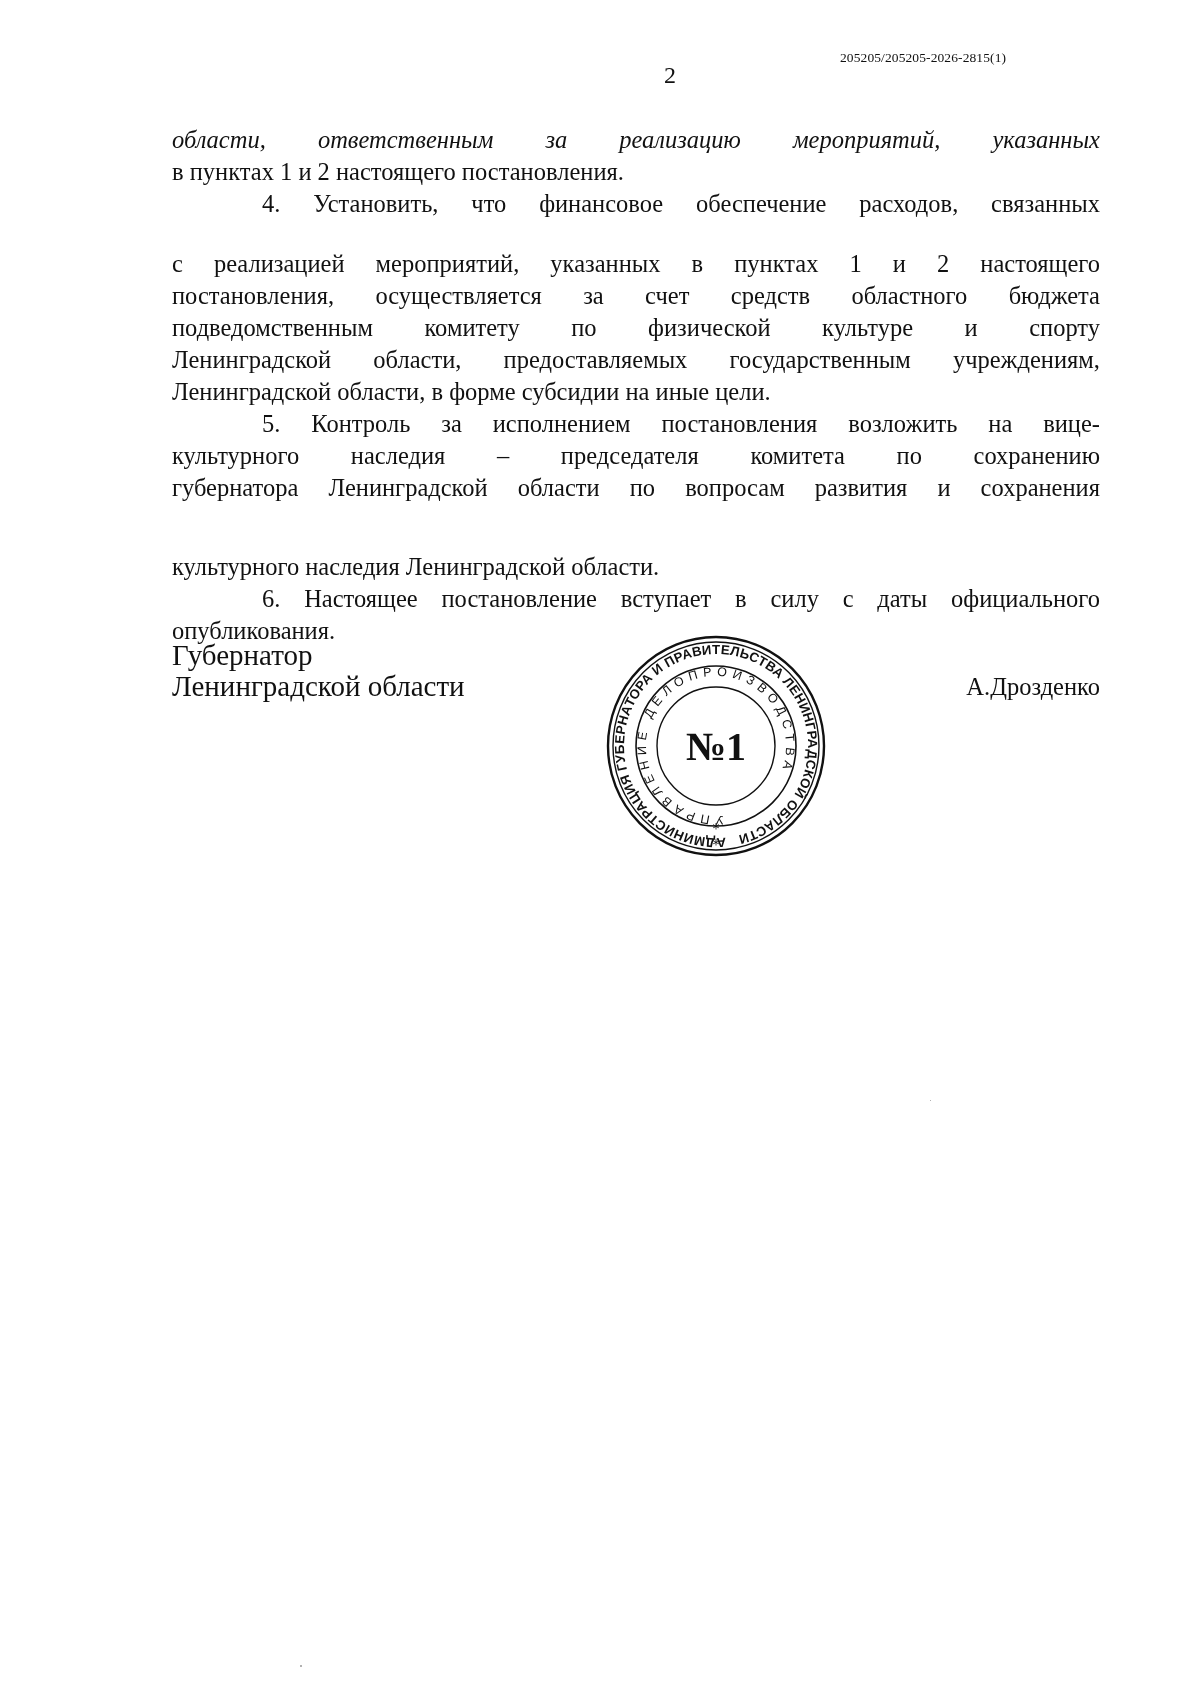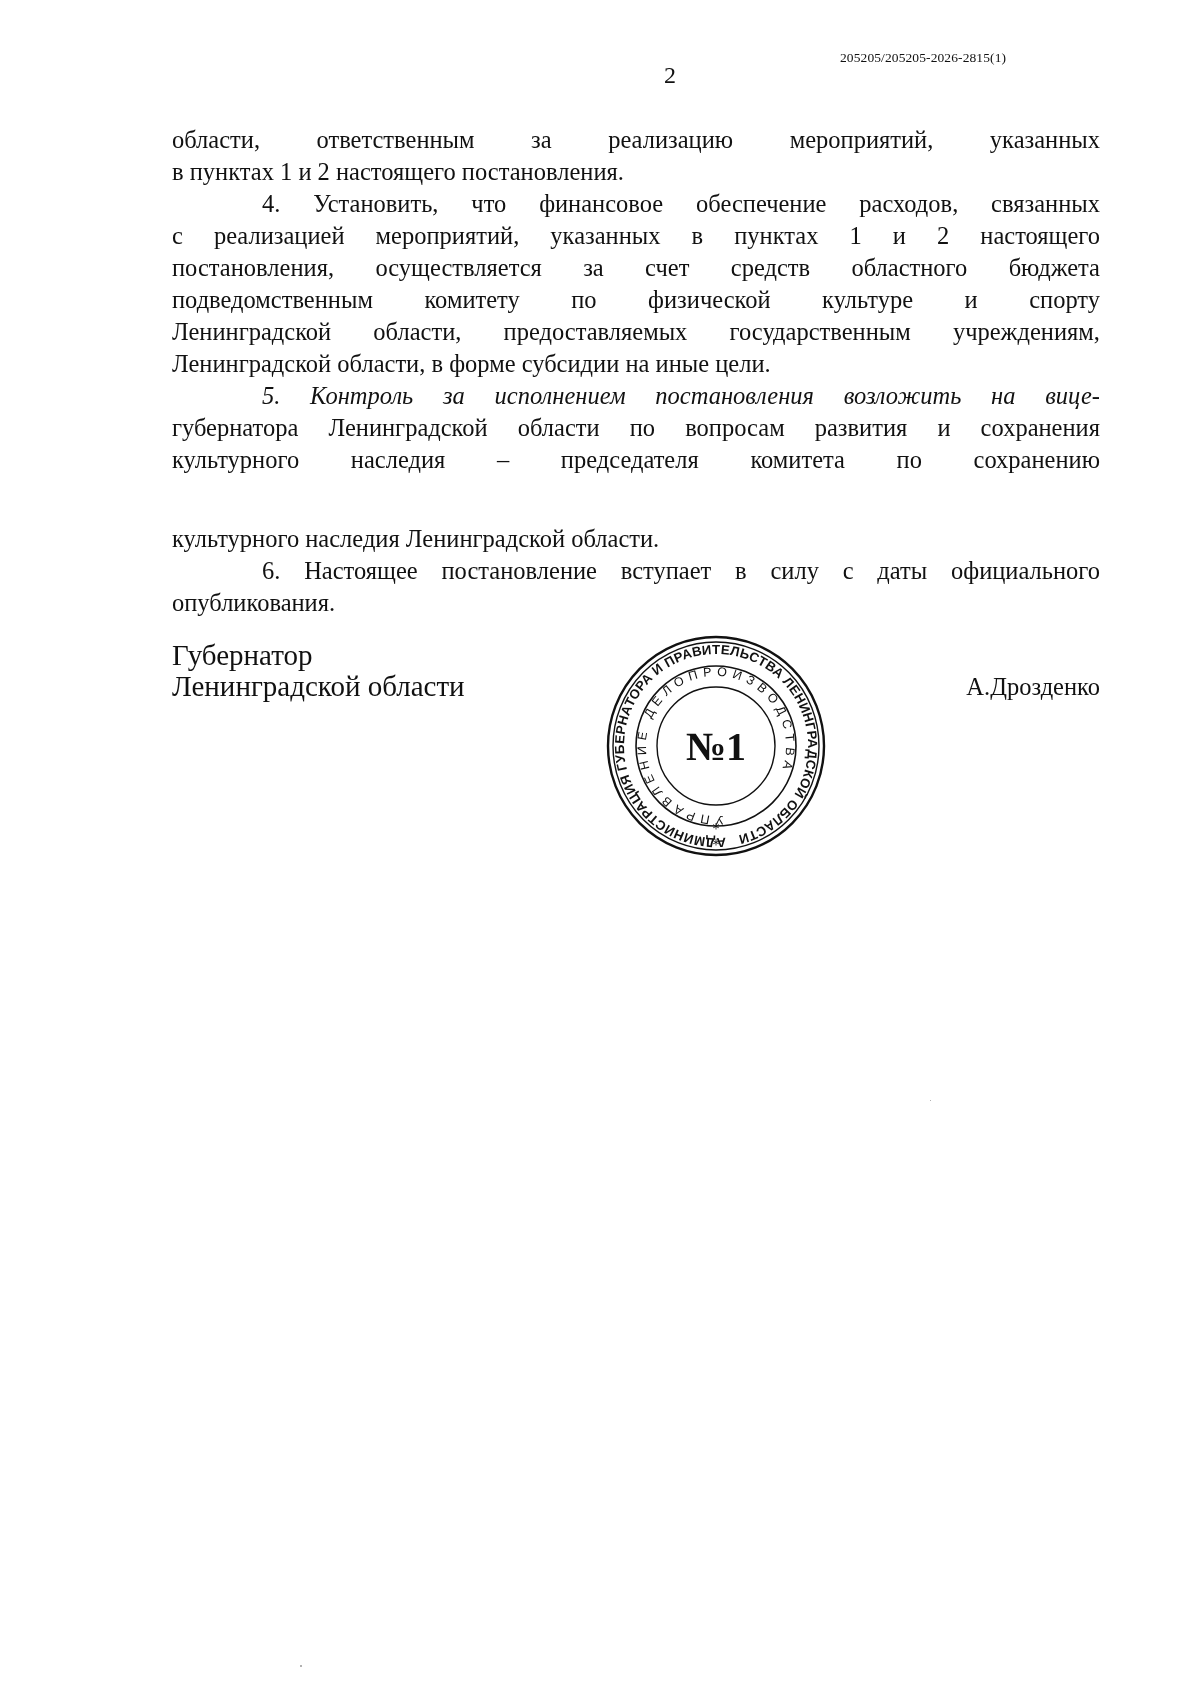--- a/index.html
+++ b/index.html
@@ -18,35 +18,35 @@
   .speck { position: absolute; width: 2px; height: 2px; background: #999; border-radius: 1px; }
 </style>
 </head>
 <body>
 
 <div class="doc-code">205205/205205-2026-2815(1)</div>
 <div class="page-num">2</div>
 
 <div class="body-text">
   <p>
-    <span class="fj" style="display:block;">области, ответственным за реализацию мероприятий, указанных</span>
+    <span class="fj" style="display:block;font-style:italic;">области, ответственным за реализацию мероприятий, указанных</span>
     <span style="display:block;">в пунктах 1 и 2 настоящего постановления.</span>
   </p>
   <p>
     <span class="fj" style="display:block; padding-left:90px;">4. Установить, что финансовое обеспечение расходов, связанных</span>
-    <span class="fj" style="display:block;">с реализацией мероприятий, указанных в пунктах 1 и 2 настоящего</span>
+    <span class="fj" style="display:block;margin-top:28px;">с реализацией мероприятий, указанных в пунктах 1 и 2 настоящего</span>
     <span class="fj" style="display:block;">постановления, осуществляется за счет средств областного бюджета</span>
     <span class="fj" style="display:block;">подведомственным комитету по физической культуре и спорту</span>
     <span class="fj" style="display:block;">Ленинградской области, предоставляемых государственным учреждениям,</span>
     <span style="display:block;">Ленинградской области, в форме субсидии на иные цели.</span>
   </p>
   <p>
-    <span class="fj" style="display:block; padding-left:90px;font-style:italic;">5. Контроль за исполнением постановления возложить на вице-</span>
+    <span class="fj" style="display:block; padding-left:90px;">5. Контроль за исполнением постановления возложить на вице-</span>
+    <span class="fj" style="display:block;">культурного наследия – председателя комитета по сохранению</span>
     <span class="fj" style="display:block;">губернатора Ленинградской области по вопросам развития и сохранения</span>
-    <span class="fj" style="display:block;">культурного наследия – председателя комитета по сохранению</span>
     <span style="display:block;margin-top:47px;">культурного наследия Ленинградской области.</span>
   </p>
   <p>
     <span class="fj" style="display:block; padding-left:90px;">6. Настоящее постановление вступает в силу с даты официального</span>
     <span style="display:block;">опубликования.</span>
   </p>
 </div>
 
 <div class="sign-left">
   <div>Губернатор</div>

